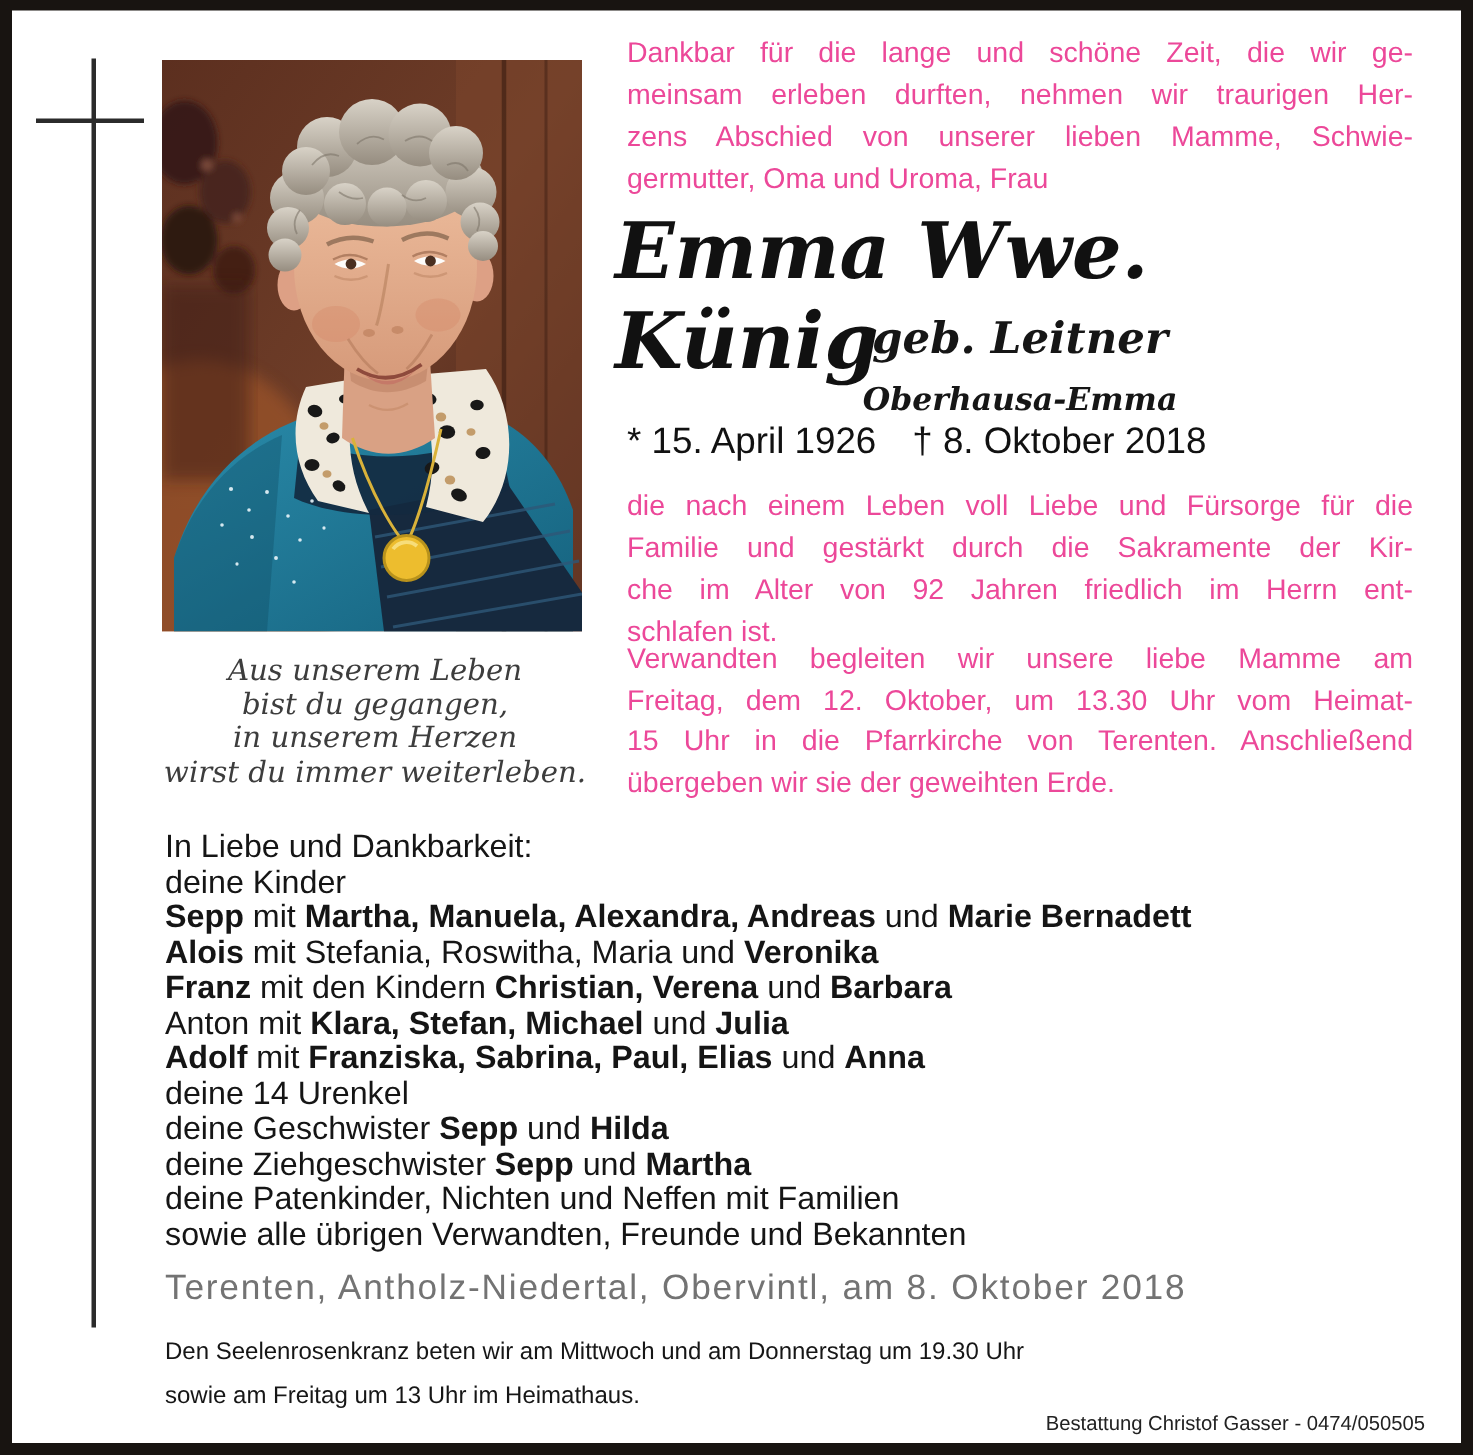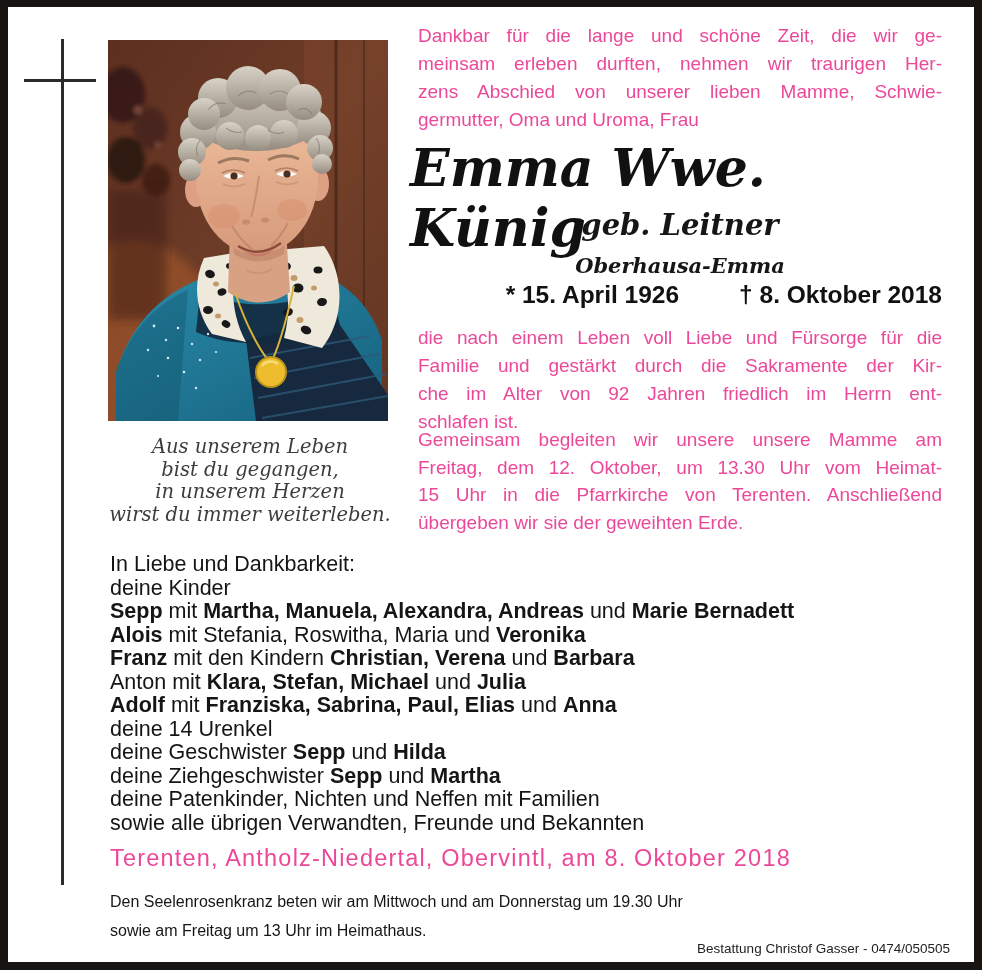--- a/index.html
+++ b/index.html
@@ -20,33 +20,33 @@
 
   .name-line{left:410px;width:540px;top:138px;
     font-family:"DejaVu Serif",serif;font-style:italic;font-weight:bold;
     font-size:52px;line-height:60px;color:#111;}
   .maiden{left:418px;width:524px;top:208px;text-align:center;
     font-family:"DejaVu Serif",serif;font-style:italic;font-weight:bold;
     font-size:29px;color:#161616;}
   .nickname{left:418px;width:524px;top:253px;text-align:center;
     font-family:"DejaVu Serif",serif;font-style:italic;font-weight:bold;
     font-size:21px;color:#161616;}
-  .dates{left:418px;width:524px;top:281px;display:flex;justify-content:flex-end;gap:60px;
-    font-weight:bold;font-size:24.5px;color:#111;}
+  .dates{left:418px;width:524px;top:281px;display:flex;justify-content:flex-start;gap:24px;
+    font-weight:normal;font-size:24.5px;color:#111;}
 
   
   .quote{left:100px;width:300px;top:436px;text-align:center;
     font-family:"DejaVu Serif",serif;font-style:italic;
     font-size:19.5px;line-height:22.5px;color:#3d3d3d;}
 
   
   .mourners{left:110px;width:775px;top:553px;font-size:21.5px;line-height:23.5px;color:#151515;}
   .mourners div{white-space:nowrap;}
 
-  .place-date{left:110px;top:845px;width:820px;font-size:23.5px;letter-spacing:1.2px;color:#ec4899;}
+  .place-date{left:110px;top:845px;width:820px;font-size:23.5px;letter-spacing:1.2px;color:#737373;}
   .rosary{left:110px;top:887px;width:845px;font-size:16px;line-height:29px;color:#161616;}
   .undertaker{right:32px;top:941px;font-size:13.5px;color:#222;}
 
   .portrait{left:108px;top:40px;width:280px;height:381px;}
 </style>
 </head>
 <body>
 
 <div class="stage">
   <div class="paper"></div>
@@ -233,21 +233,21 @@
   </div>
 
   <div class="abs para" style="top:324px;">
       <div class="jl">die nach einem Leben voll Liebe und Fürsorge für die</div>
       <div class="jl">Familie und gestärkt durch die Sakramente der Kir-</div>
       <div class="jl">che im Alter von 92 Jahren friedlich im Herrn ent-</div>
       <div class="jl last">schlafen ist.</div>
     </div>
 
   <div class="abs para para2" style="top:426px;">
-      <div class="jl">Gemeinsam begleiten wir unsere unsere Mamme am</div>
+      <div class="jl">Verwandten begleiten wir unsere liebe Mamme am</div>
       <div class="jl">Freitag, dem 12. Oktober, um 13.30 Uhr vom Heimat-</div>
       <div class="jl">15 Uhr in die Pfarrkirche von Terenten. Anschließend</div>
       <div class="jl last">übergeben wir sie der geweihten Erde.</div>
     </div>
 
   <div class="abs quote">
       <div>Aus unserem Leben</div>
       <div>bist du gegangen,</div>
       <div>in unserem Herzen</div>
       <div>wirst du immer weiterleben.</div>

